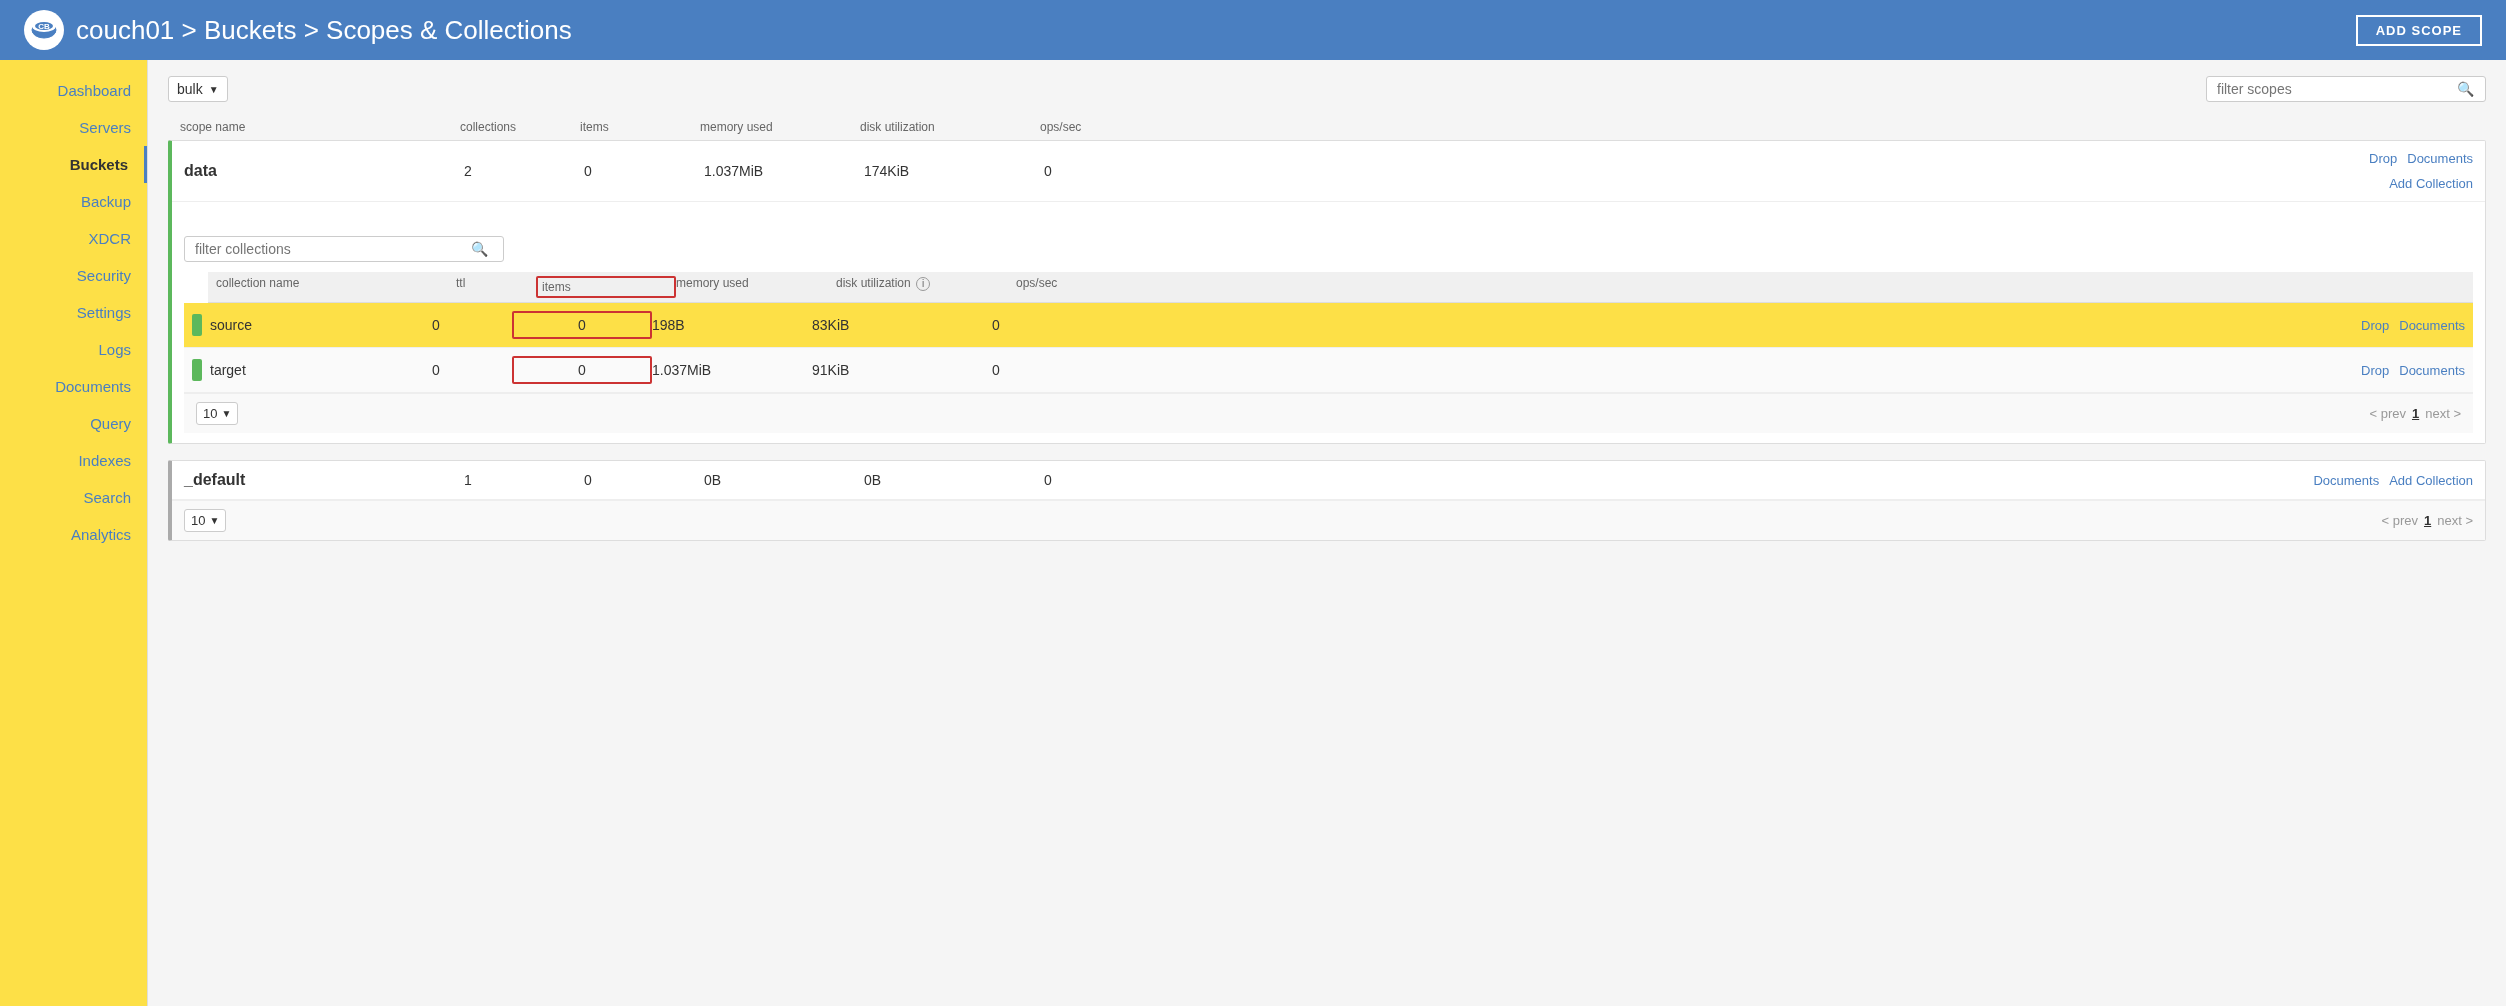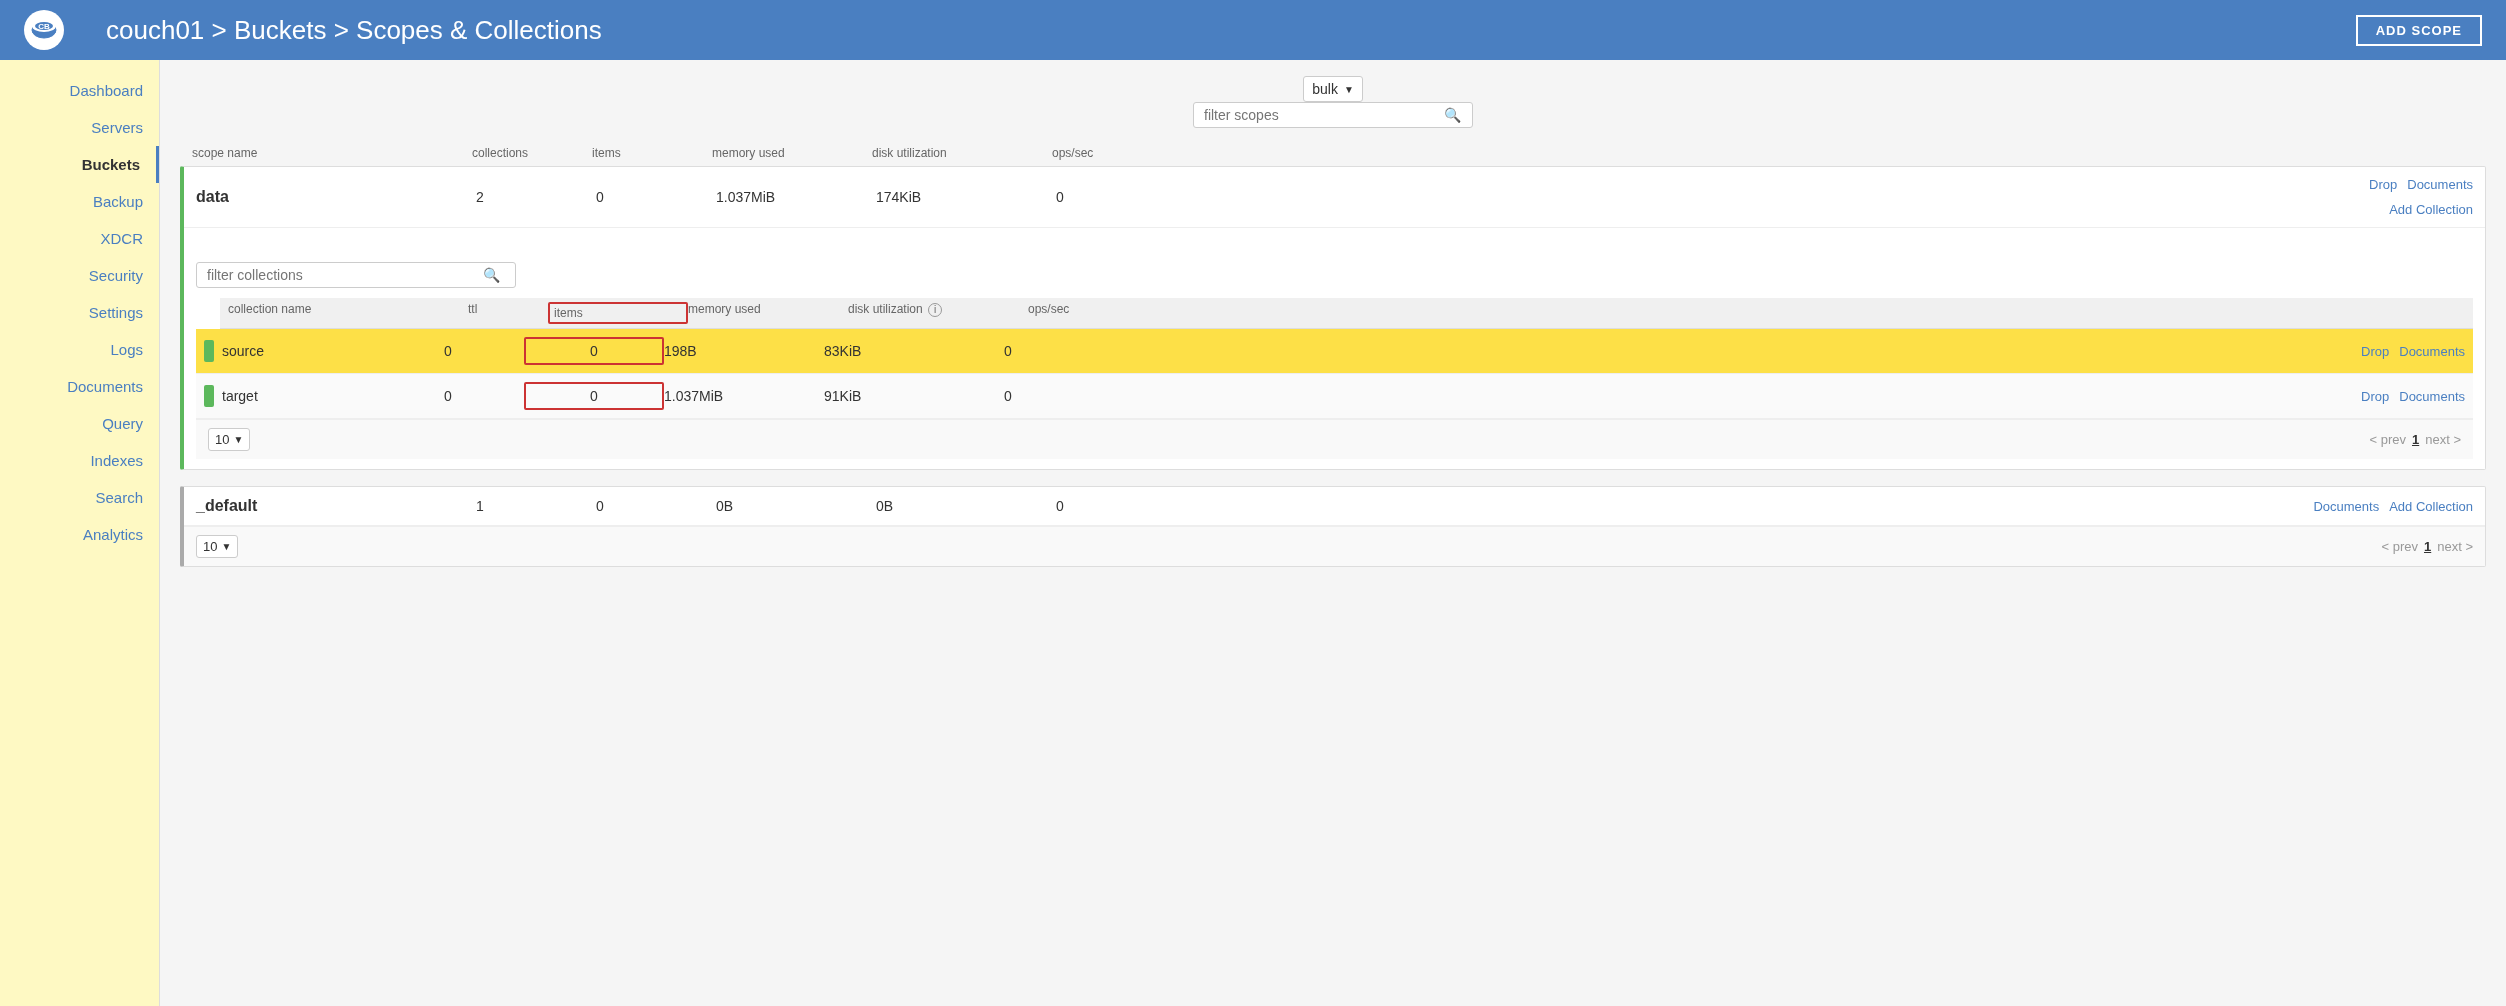--- a/index.html
+++ b/index.html
@@ -28,21 +28,20 @@
       border-radius: 50%;
       display: flex;
       align-items: center;
       justify-content: center;
     }
     .logo svg { width: 28px; height: 28px; }
     .header-title {
       font-size: 26px;
       font-weight: 400;
       color: white;
-      margin-left: 30px;
     }
     .add-scope-btn {
       background: transparent;
       border: 2px solid white;
       color: white;
       padding: 6px 18px;
       font-size: 13px;
       font-weight: bold;
       letter-spacing: 1px;
       cursor: pointer;
@@ -50,22 +49,22 @@
     }
 
     
     .layout {
       display: flex;
       height: calc(100vh - 60px);
     }
 
     
     .sidebar {
-      width: 160px;
-      background: #fef9c3;
+      width: 148px;
+      background: #fde047;
       border-right: 1px solid #ddd;
       padding: 12px 0;
       flex-shrink: 0;
     }
     .sidebar-item {
       display: block;
       padding: 10px 16px;
       color: #4a7fc1;
       text-align: right;
       cursor: pointer;
@@ -85,21 +84,20 @@
       overflow-y: auto;
       background: #f5f5f5;
     }
 
     
     .toolbar {
       display: flex;
       align-items: center;
       justify-content: space-between;
       margin-bottom: 12px;
-      flex-direction: column;
     }
     .bulk-select {
       display: flex;
       align-items: center;
       border: 1px solid #ccc;
       border-radius: 3px;
       background: white;
       padding: 4px 8px;
       cursor: pointer;
       font-size: 14px;

